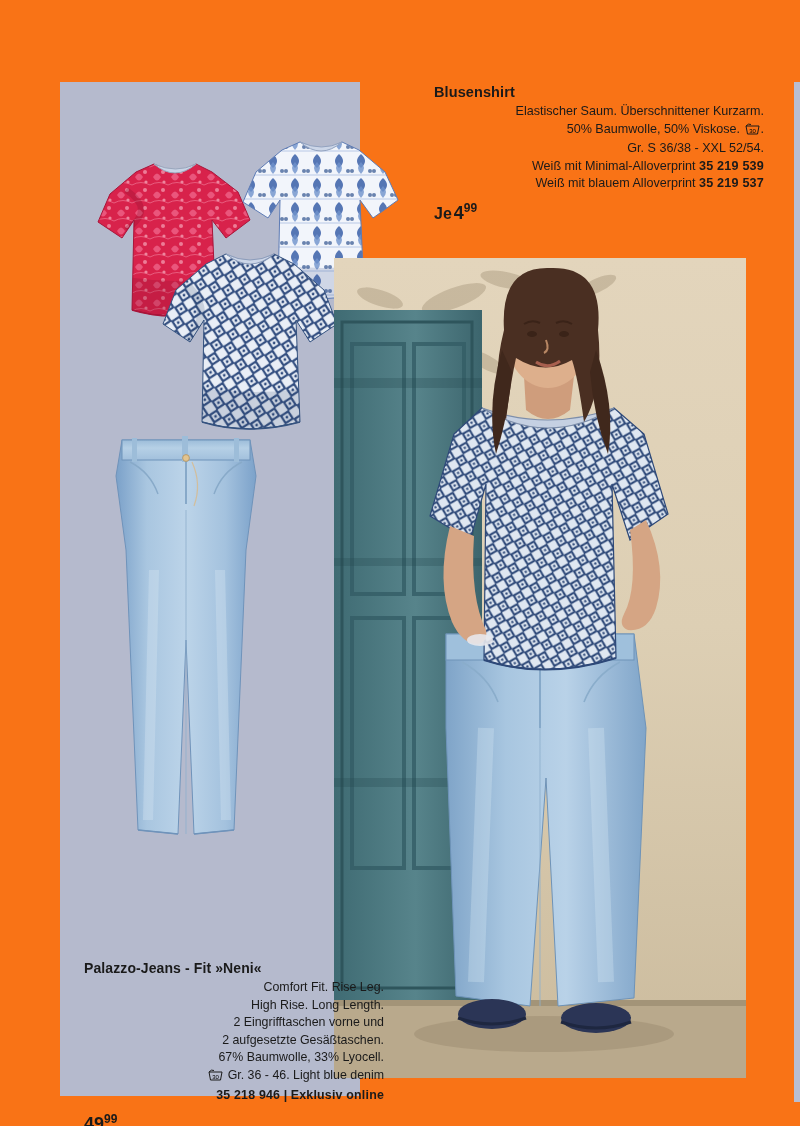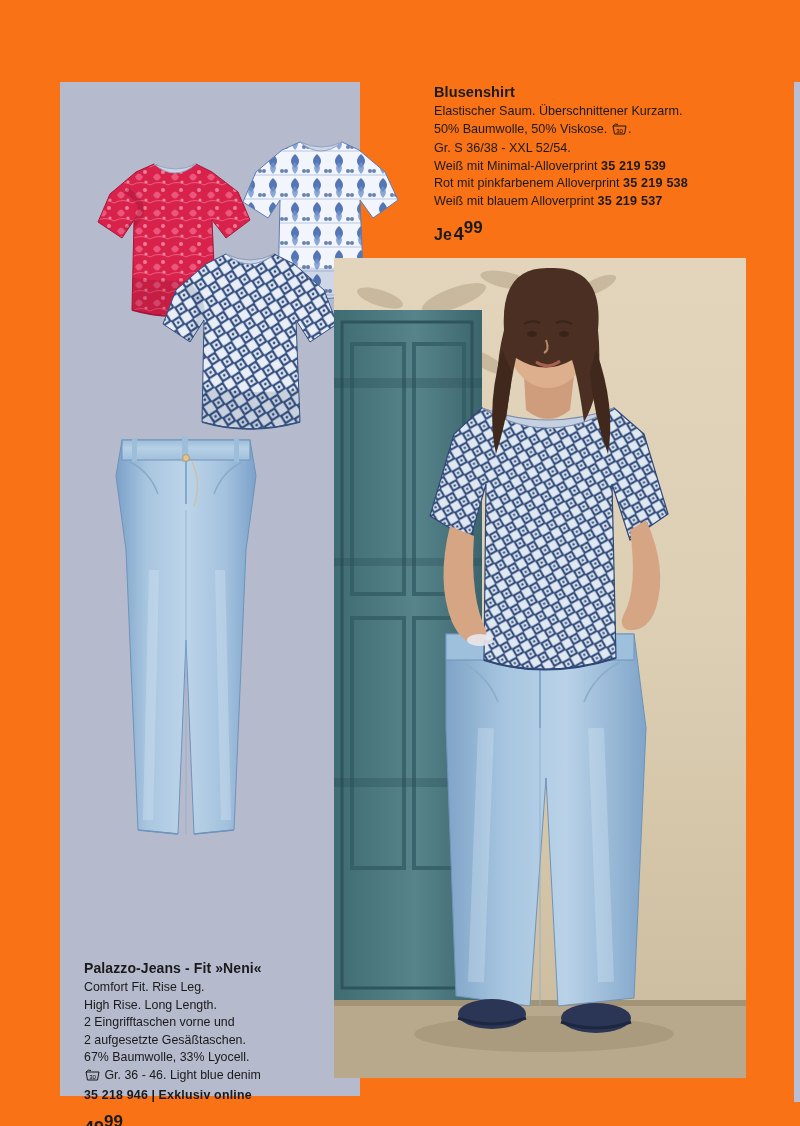--- a/index.html
+++ b/index.html
@@ -78,29 +78,30 @@
     font-weight: bold;
     font-size: 14.5px;
     letter-spacing: .1px;
     margin: 0 0 3px 0;
   }
   .line {
     font-size: 12.6px;
     line-height: 17.5px;
     margin: 0;
     white-space: nowrap;
+    text-align: right;
   }
   .line b { font-weight: bold; letter-spacing: .2px; }
   .price {
     font-weight: bold;
     font-size: 18px;
     margin-top: 8px;
   }
   .price .cents {
-    font-size: 17px;
+    font-size: 12px;
     vertical-align: super;
     font-weight: bold;
   }
   .price .je {
     font-size: 16px;
     font-weight: bold;
     margin-right: 2px;
   }
 
   .wash-icon {
@@ -359,24 +360,20 @@
           <text x="7.5" y="10.5" font-size="6" text-anchor="middle" font-family="Liberation Sans, sans-serif">30</text>
         </svg>
       </span>.
     </p>
     <p class="line">Gr. S 36/38 - XXL 52/54.</p>
     <p class="line">
       <span>Weiß mit Minimal-Alloverprint</span>
       <b>35 219 539</b>
     </p>
     <p class="line">
-      <span>Rot mit pinkfarbenem Alloverprint</span>
-      <b>35 219 538</b>
-    </p>
-    <p class="line">
       <span>Weiß mit blauem Alloverprint</span>
       <b>35 219 537</b>
     </p>
     <p class="price">
       <span class="je">Je</span><span>4</span><span class="cents">99</span>
     </p>
   </div>
 
   <div class="txt-block" id="palazzo-block">
     <p class="title">Palazzo-Jeans - Fit »Neni«</p>

